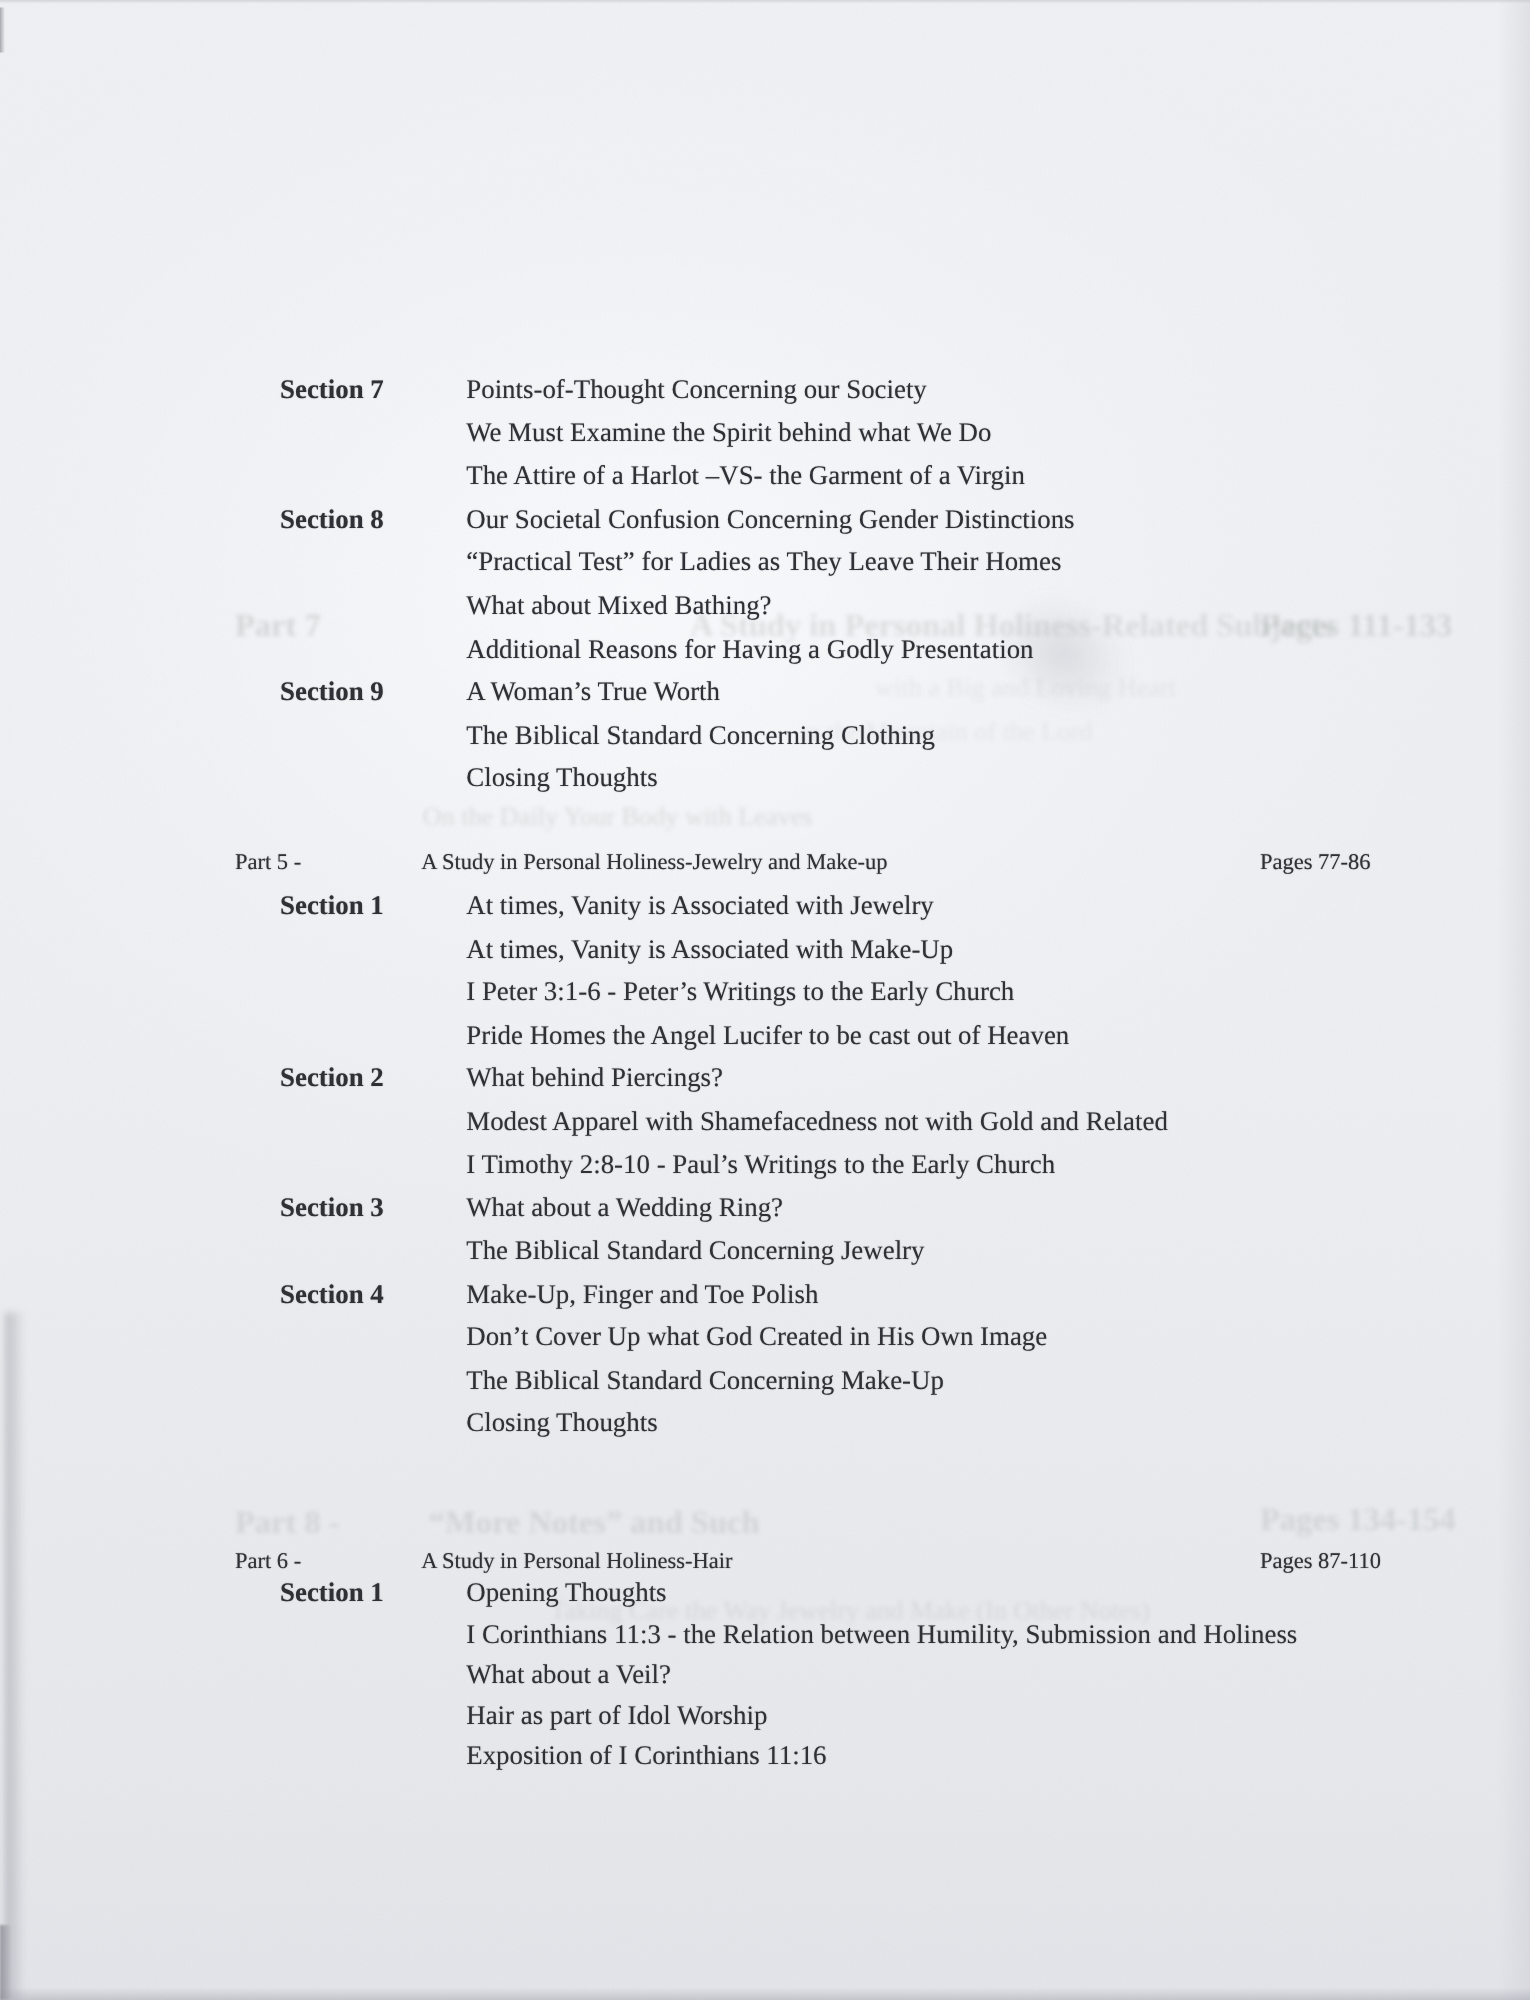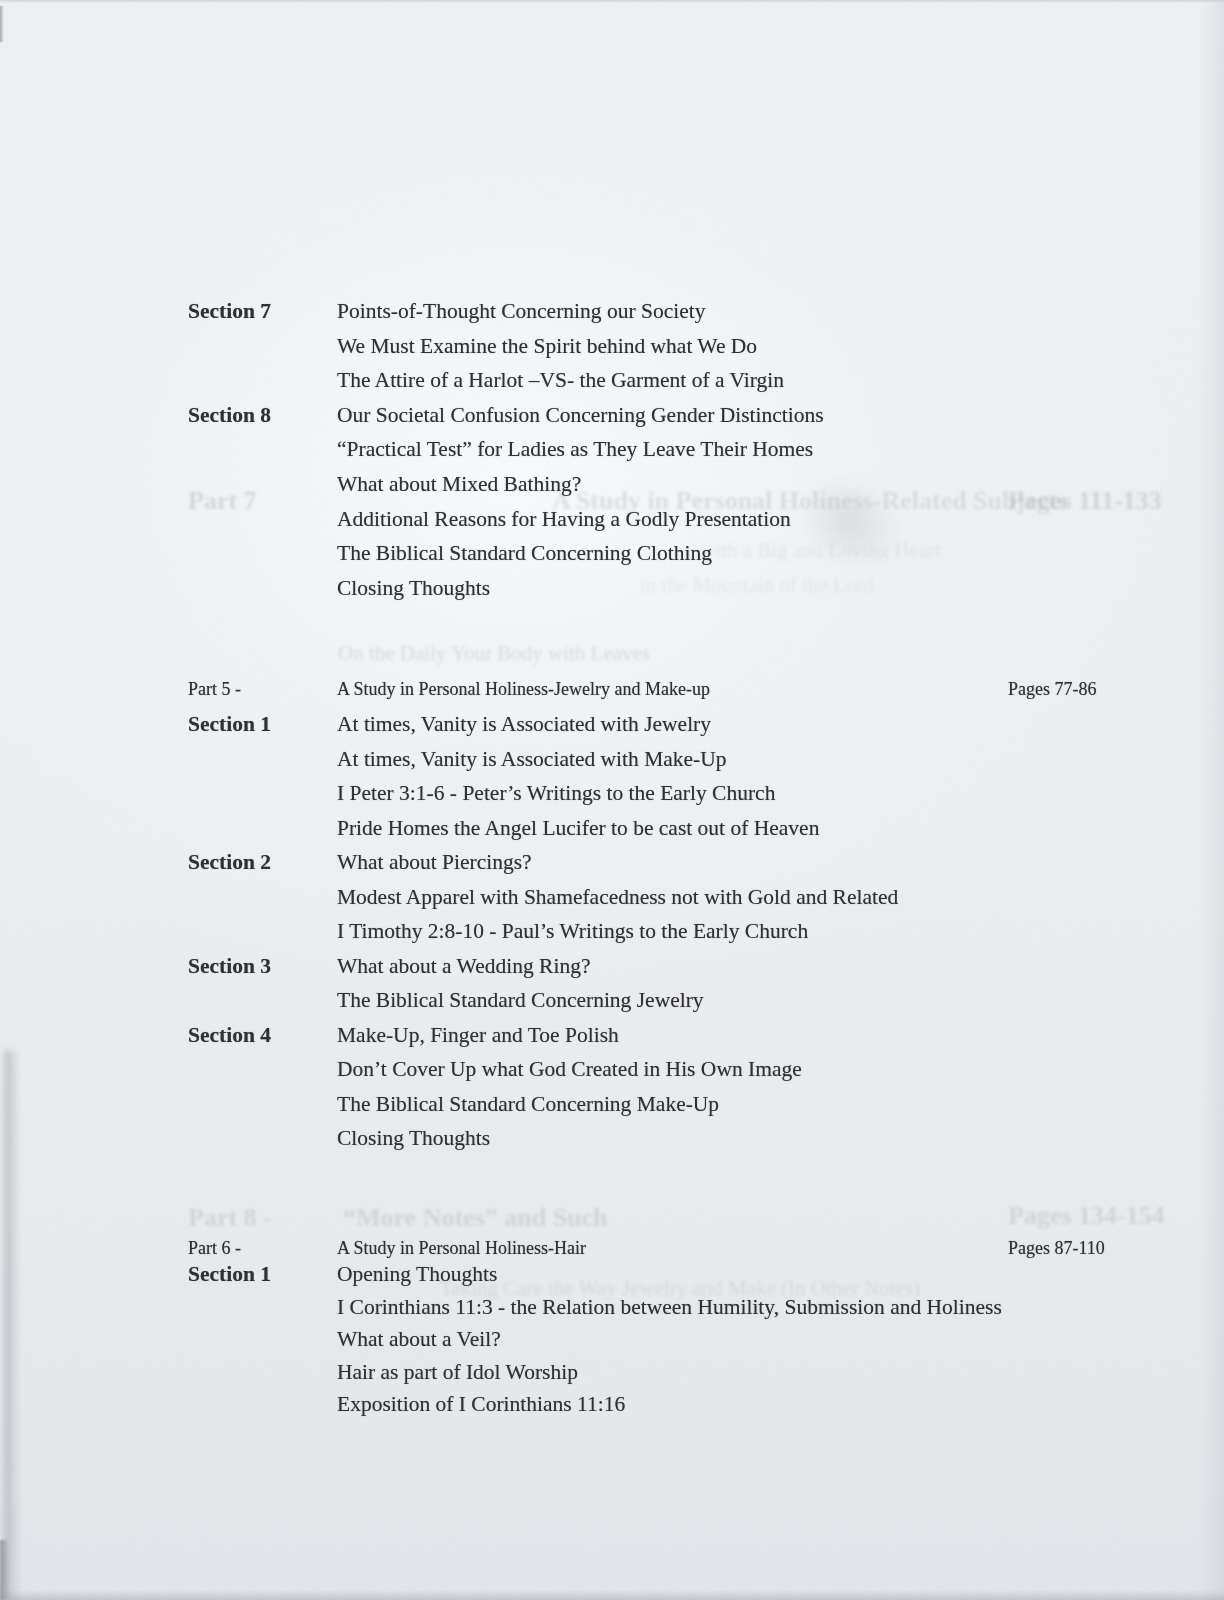--- a/index.html
+++ b/index.html
@@ -20,21 +20,21 @@
   .edge-left-corner{position:absolute;left:0;top:1540px;width:9px;height:60px;background:linear-gradient(90deg,rgba(92,94,104,.6),rgba(92,94,104,0));filter:blur(1px);}
   .edge-bottom{position:absolute;left:0;bottom:0;width:100%;height:10px;background:linear-gradient(0deg,rgba(140,142,152,.35),rgba(140,142,152,0));}
   .edge-right{position:absolute;right:0;top:0;width:26px;height:100%;background:linear-gradient(270deg,rgba(196,198,206,.35),rgba(196,198,206,0));}
   .edge-top{position:absolute;left:0;top:0;width:100%;height:3px;background:linear-gradient(180deg,rgba(185,187,193,.5),rgba(185,187,193,0));}
   .scan-smudge{position:absolute;left:795px;top:478px;width:110px;height:90px;border-radius:50%;
     background:radial-gradient(ellipse at center,rgba(140,142,152,.22),rgba(140,142,152,0) 70%);filter:blur(6px);transform:rotate(32deg);}
   .noise{position:absolute;inset:0;pointer-events:none;}
 
   
   .block{position:absolute;left:0;width:1224px;color:#2c2d33;}
-  .toc-row{position:relative;}
+  .toc-row{position:relative;margin-left:36px;}
   .row-label{position:absolute;left:188px;font-weight:bold;white-space:nowrap;}
   .row-text{position:absolute;left:337px;white-space:nowrap;}
   .rows{position:relative;font-size:21.5px;text-shadow:0 0 1px rgba(44,45,51,.45);}
   .rows .toc-row{height:34.6px;line-height:34.6px;}
 
   .part-heading{position:relative;height:31px;line-height:31px;font-size:18px;font-weight:normal;text-shadow:0 0 1px rgba(30,30,36,.5);}
   .part-label{position:absolute;left:188px;white-space:nowrap;}
   .part-title{position:absolute;left:337px;white-space:nowrap;}
   .part-pages{position:absolute;left:1008px;white-space:nowrap;}
 
@@ -94,20 +94,24 @@
     <div class="toc-row">
       <span class="row-text">“Practical Test” for Ladies as They Leave Their Homes</span>
     </div>
     <div class="toc-row">
       <span class="row-text">What about Mixed Bathing?</span>
     </div>
     <div class="toc-row">
       <span class="row-text">Additional Reasons for Having a Godly Presentation</span>
     </div>
     <div class="toc-row">
+      <span class="row-label">Section 9</span>
+      <span class="row-text">A Woman’s True Worth</span>
+    </div>
+    <div class="toc-row">
       <span class="row-text">The Biblical Standard Concerning Clothing</span>
     </div>
     <div class="toc-row">
       <span class="row-text">Closing Thoughts</span>
     </div>
   </div>
 
 <div class="block" id="part5">
   <div class="part-heading">
     <span class="part-label">Part 5 -</span>
@@ -123,21 +127,21 @@
         <span class="row-text">At times, Vanity is Associated with Make-Up</span>
       </div>
       <div class="toc-row">
         <span class="row-text">I Peter 3:1-6 - Peter’s Writings to the Early Church</span>
       </div>
       <div class="toc-row">
         <span class="row-text">Pride Homes the Angel Lucifer to be cast out of Heaven</span>
       </div>
       <div class="toc-row">
         <span class="row-label">Section 2</span>
-        <span class="row-text">What about Piercings?</span>
+        <span class="row-text">What behind Piercings?</span>
       </div>
       <div class="toc-row">
         <span class="row-text">Modest Apparel with Shamefacedness not with Gold and Related</span>
       </div>
       <div class="toc-row">
         <span class="row-text">I Timothy 2:8-10 - Paul’s Writings to the Early Church</span>
       </div>
       <div class="toc-row">
         <span class="row-label">Section 3</span>
         <span class="row-text">What about a Wedding Ring?</span>

